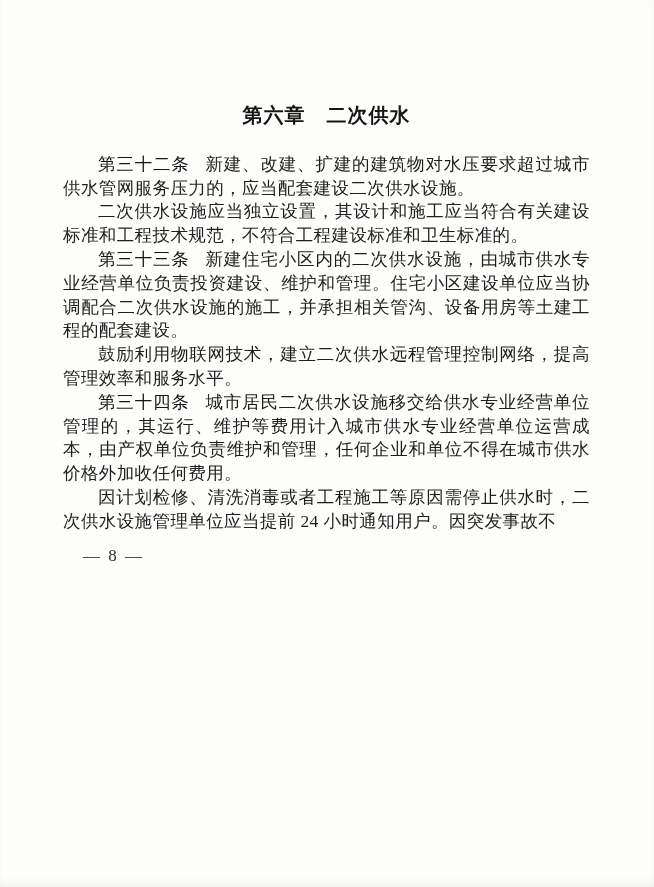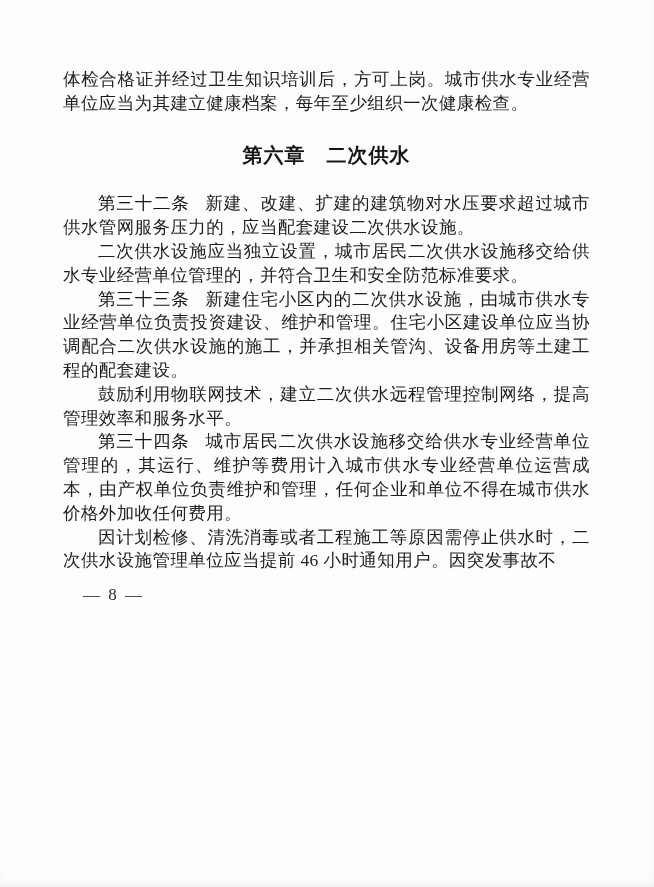--- a/index.html
+++ b/index.html
@@ -35,21 +35,21 @@
     font-size: 17.5px;
     line-height: 23.8px;
     letter-spacing: 0.4px;
     text-align: justify;
     text-indent: 2em;
   }
   .para.no-indent {
     text-indent: 0;
   }
   .chapter {
-    margin: 28px 0 25px 0;
+    margin: 36px 0 25px 0;
     font-size: 20px;
     line-height: 23.8px;
     font-weight: 700;
     text-align: center;
     letter-spacing: 1px;
     color: #151515;
     font-family: "Liberation Sans", "DejaVu Sans", sans-serif;
   }
   .lead {
     font-weight: 400;
@@ -63,35 +63,34 @@
     font-size: 17px;
     line-height: 22px;
     letter-spacing: 2px;
     color: #2c2c2c;
   }
 </style>
 </head>
 <body>
 
 <div class="page">
-  <p class="para no-indent">体检合格证并经过卫生知识培训后，方可上岗。城市供水专业经营单位应当为其建立健康档案，每年至少组织一次健康检查。</p>
 
   <h2 class="chapter">第六章　二次供水</h2>
 
   <div id="paras">
   <p class="para"><b class="lead">第三十二条</b><span class="ptext">新建、改建、扩建的建筑物对水压要求超过城市供水管网服务压力的，应当配套建设二次供水设施。</span></p>
 
-  <p class="para"><span class="ptext">二次供水设施应当独立设置，城市居民二次供水设施移交给供水专业经营单位管理的，并符合卫生和安全防范标准要求。</span></p>
+  <p class="para"><span class="ptext">二次供水设施应当独立设置，其设计和施工应当符合有关建设标准和工程技术规范，不符合工程建设标准和卫生标准的。</span></p>
 
   <p class="para"><b class="lead">第三十三条</b><span class="ptext">新建住宅小区内的二次供水设施，由城市供水专业经营单位负责投资建设、维护和管理。住宅小区建设单位应当协调配合二次供水设施的施工，并承担相关管沟、设备用房等土建工程的配套建设。</span></p>
 
   <p class="para"><span class="ptext">鼓励利用物联网技术，建立二次供水远程管理控制网络，提高管理效率和服务水平。</span></p>
 
 
 
   <p class="para"><b class="lead">第三十四条</b><span class="ptext">城市居民二次供水设施移交给供水专业经营单位管理的，其运行、维护等费用计入城市供水专业经营单位运营成本，由产权单位负责维护和管理，任何企业和单位不得在城市供水价格外加收任何费用。</span></p>
 
 
-  <p class="para"><span class="ptext">因计划检修、清洗消毒或者工程施工等原因需停止供水时，二次供水设施管理单位应当提前 46 小时通知用户。因突发事故不</span></p>
+  <p class="para"><span class="ptext">因计划检修、清洗消毒或者工程施工等原因需停止供水时，二次供水设施管理单位应当提前 24 小时通知用户。因突发事故不</span></p>
 </div>
 
   <div class="pagenum">— 8 —</div>
 </div>
 
 </body></html>

